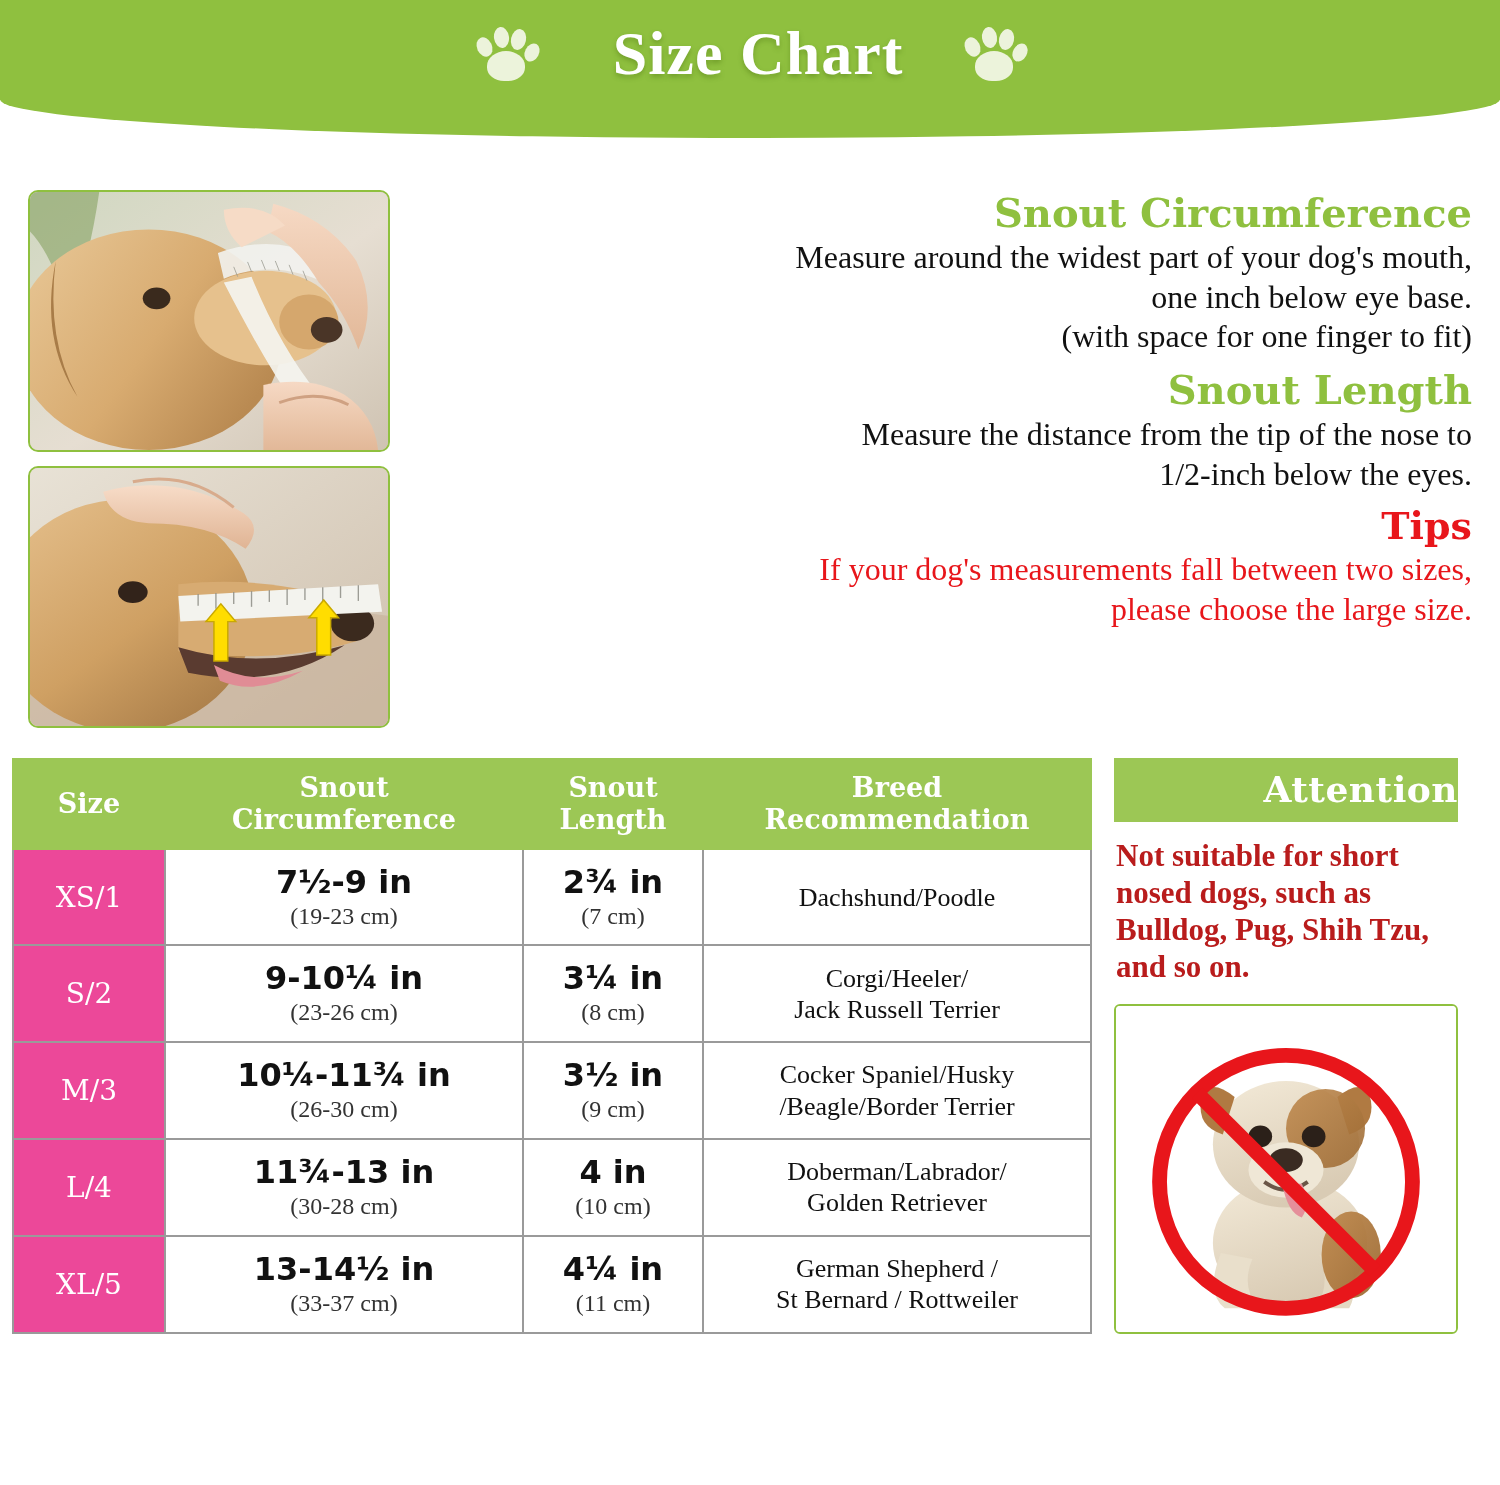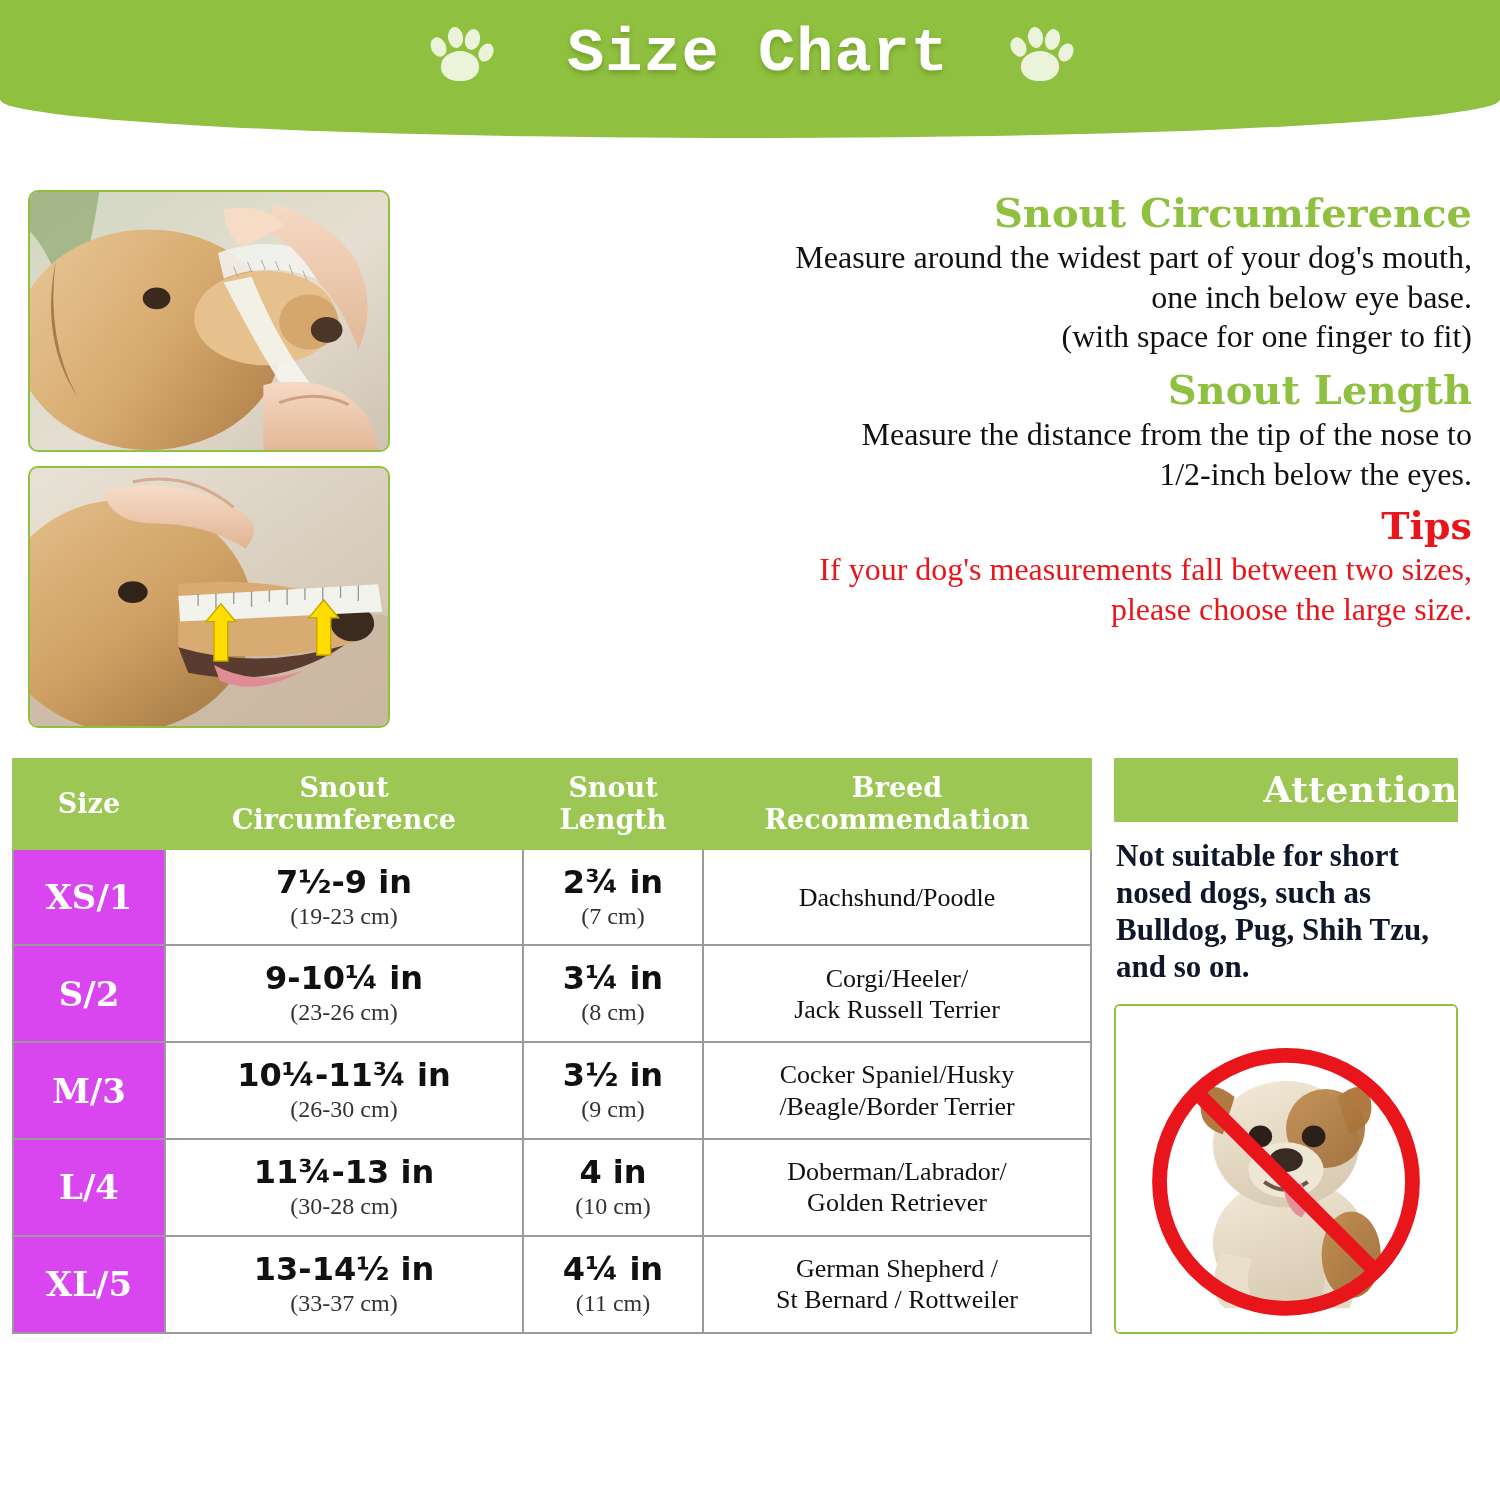--- a/index.html
+++ b/index.html
@@ -30,21 +30,21 @@
     align-items: flex-start;
     justify-content: center;
     padding-top: 18px;
   }
   .header-inner {
     display: flex;
     align-items: center;
     gap: 60px;
   }
   .header-title {
-    font-family: Liberation Mono, monospace;
+    font-family: Liberation Serif, serif;
     font-weight: bold;
     font-size: 62px;
     color: #ffffff;
     letter-spacing: 1px;
     text-shadow: 0 3px 5px rgba(80,120,20,0.45);
     margin-left: 16px;
   }
   .paw {
     width: 62px;
     height: 58px;
@@ -137,25 +137,25 @@
     line-height: 1.18;
     padding: 12px 4px;
     border-color: #9cc755;
   }
   .col-size  { width: 152px; }
   .col-circ  { width: 358px; }
   .col-len   { width: 180px; }
   .col-breed { width: 388px; }
 
   td.size-cell {
-    background: #d946ef;
+    background: #ec4899;
     color: #ffffff;
     font-family: "DejaVu Serif", serif;
-    font-weight: bold;
-    font-size: 34px;
+    font-weight: normal;
+    font-size: 28px;
     border-color: #9cc755;
   }
   td.meas { padding: 8px 4px; }
   .meas-main {
     font-family: "DejaVu Sans", sans-serif;
     font-weight: bold;
     font-size: 32px;
     color: #111;
     line-height: 1.1;
   }
@@ -182,21 +182,21 @@
     background: #9cc755;
     color: #ffffff;
     font-family: "DejaVu Serif", serif;
     font-weight: bold;
     font-size: 36px;
     text-align: right;
     padding: 10px 0 12px 0;
     letter-spacing: 0.5px;
   }
   .attn-text {
-    color: #0f172a;
+    color: #b91c1c;
     font-size: 31px;
     line-height: 1.19;
     font-weight: bold;
     margin: 16px 2px 0 2px;
     font-family: "Liberation Serif", serif;
   }
   .attn-img {
     margin-top: 18px;
     width: 344px;
     height: 330px;

